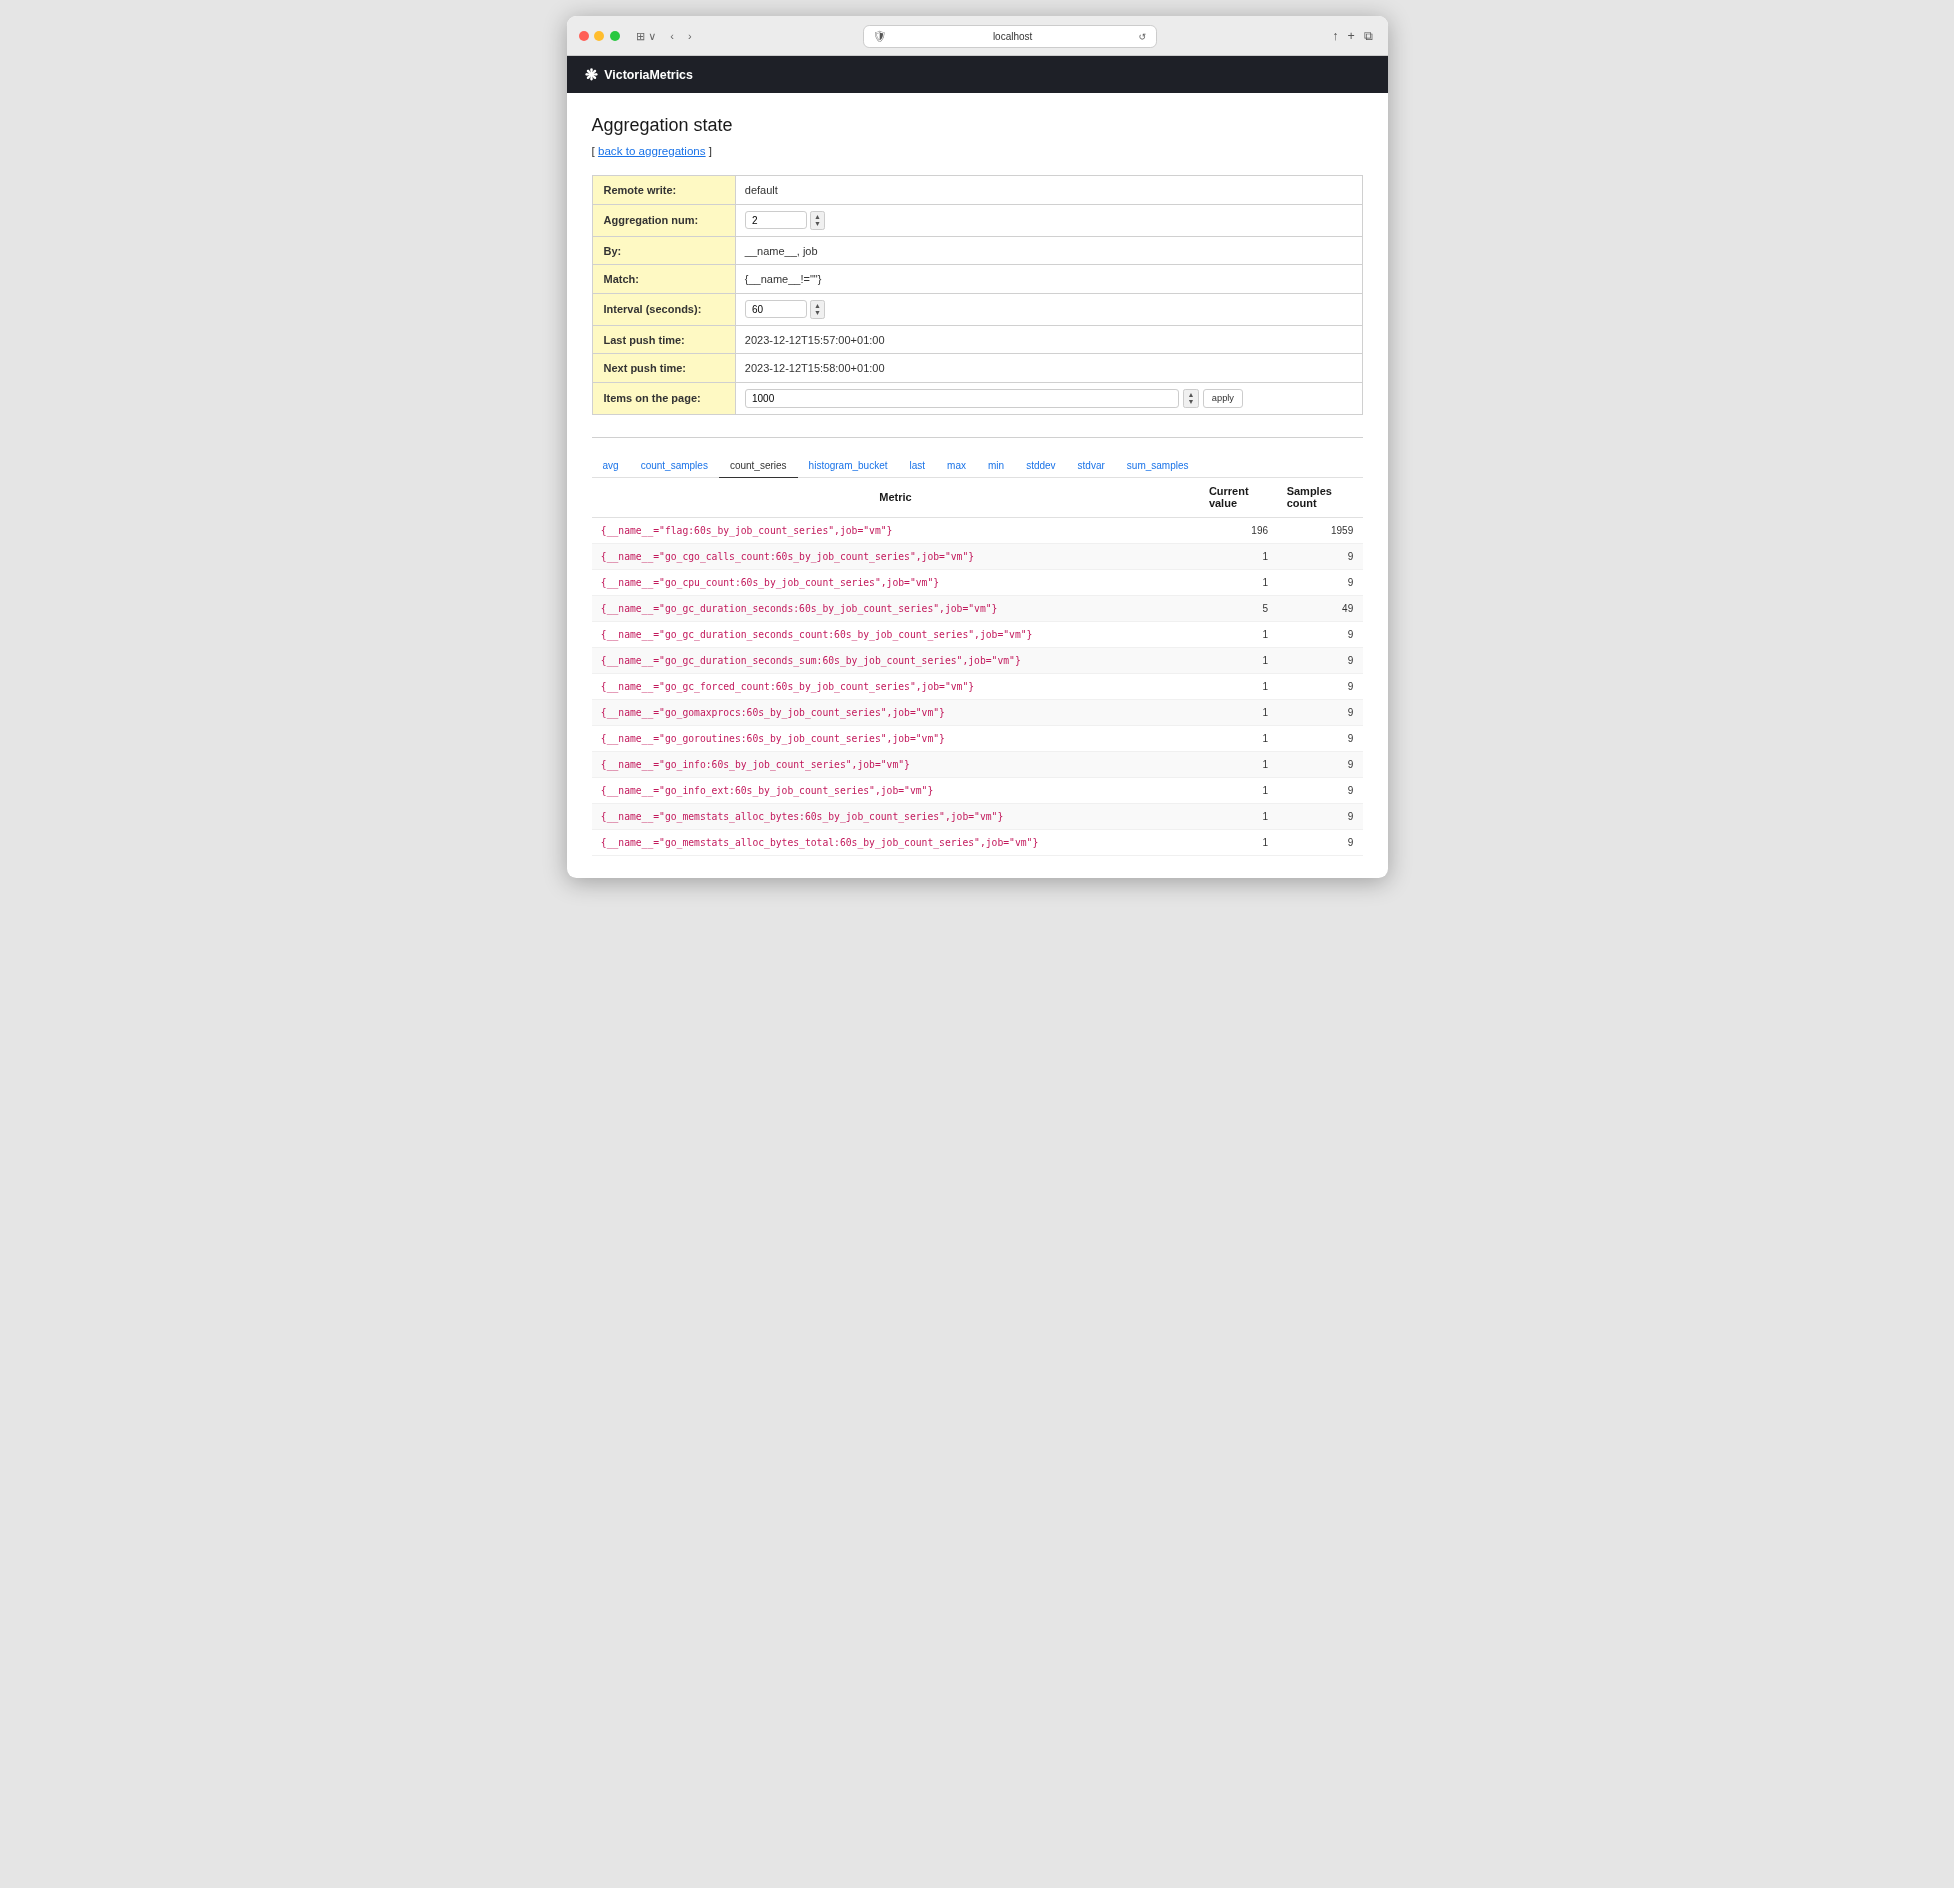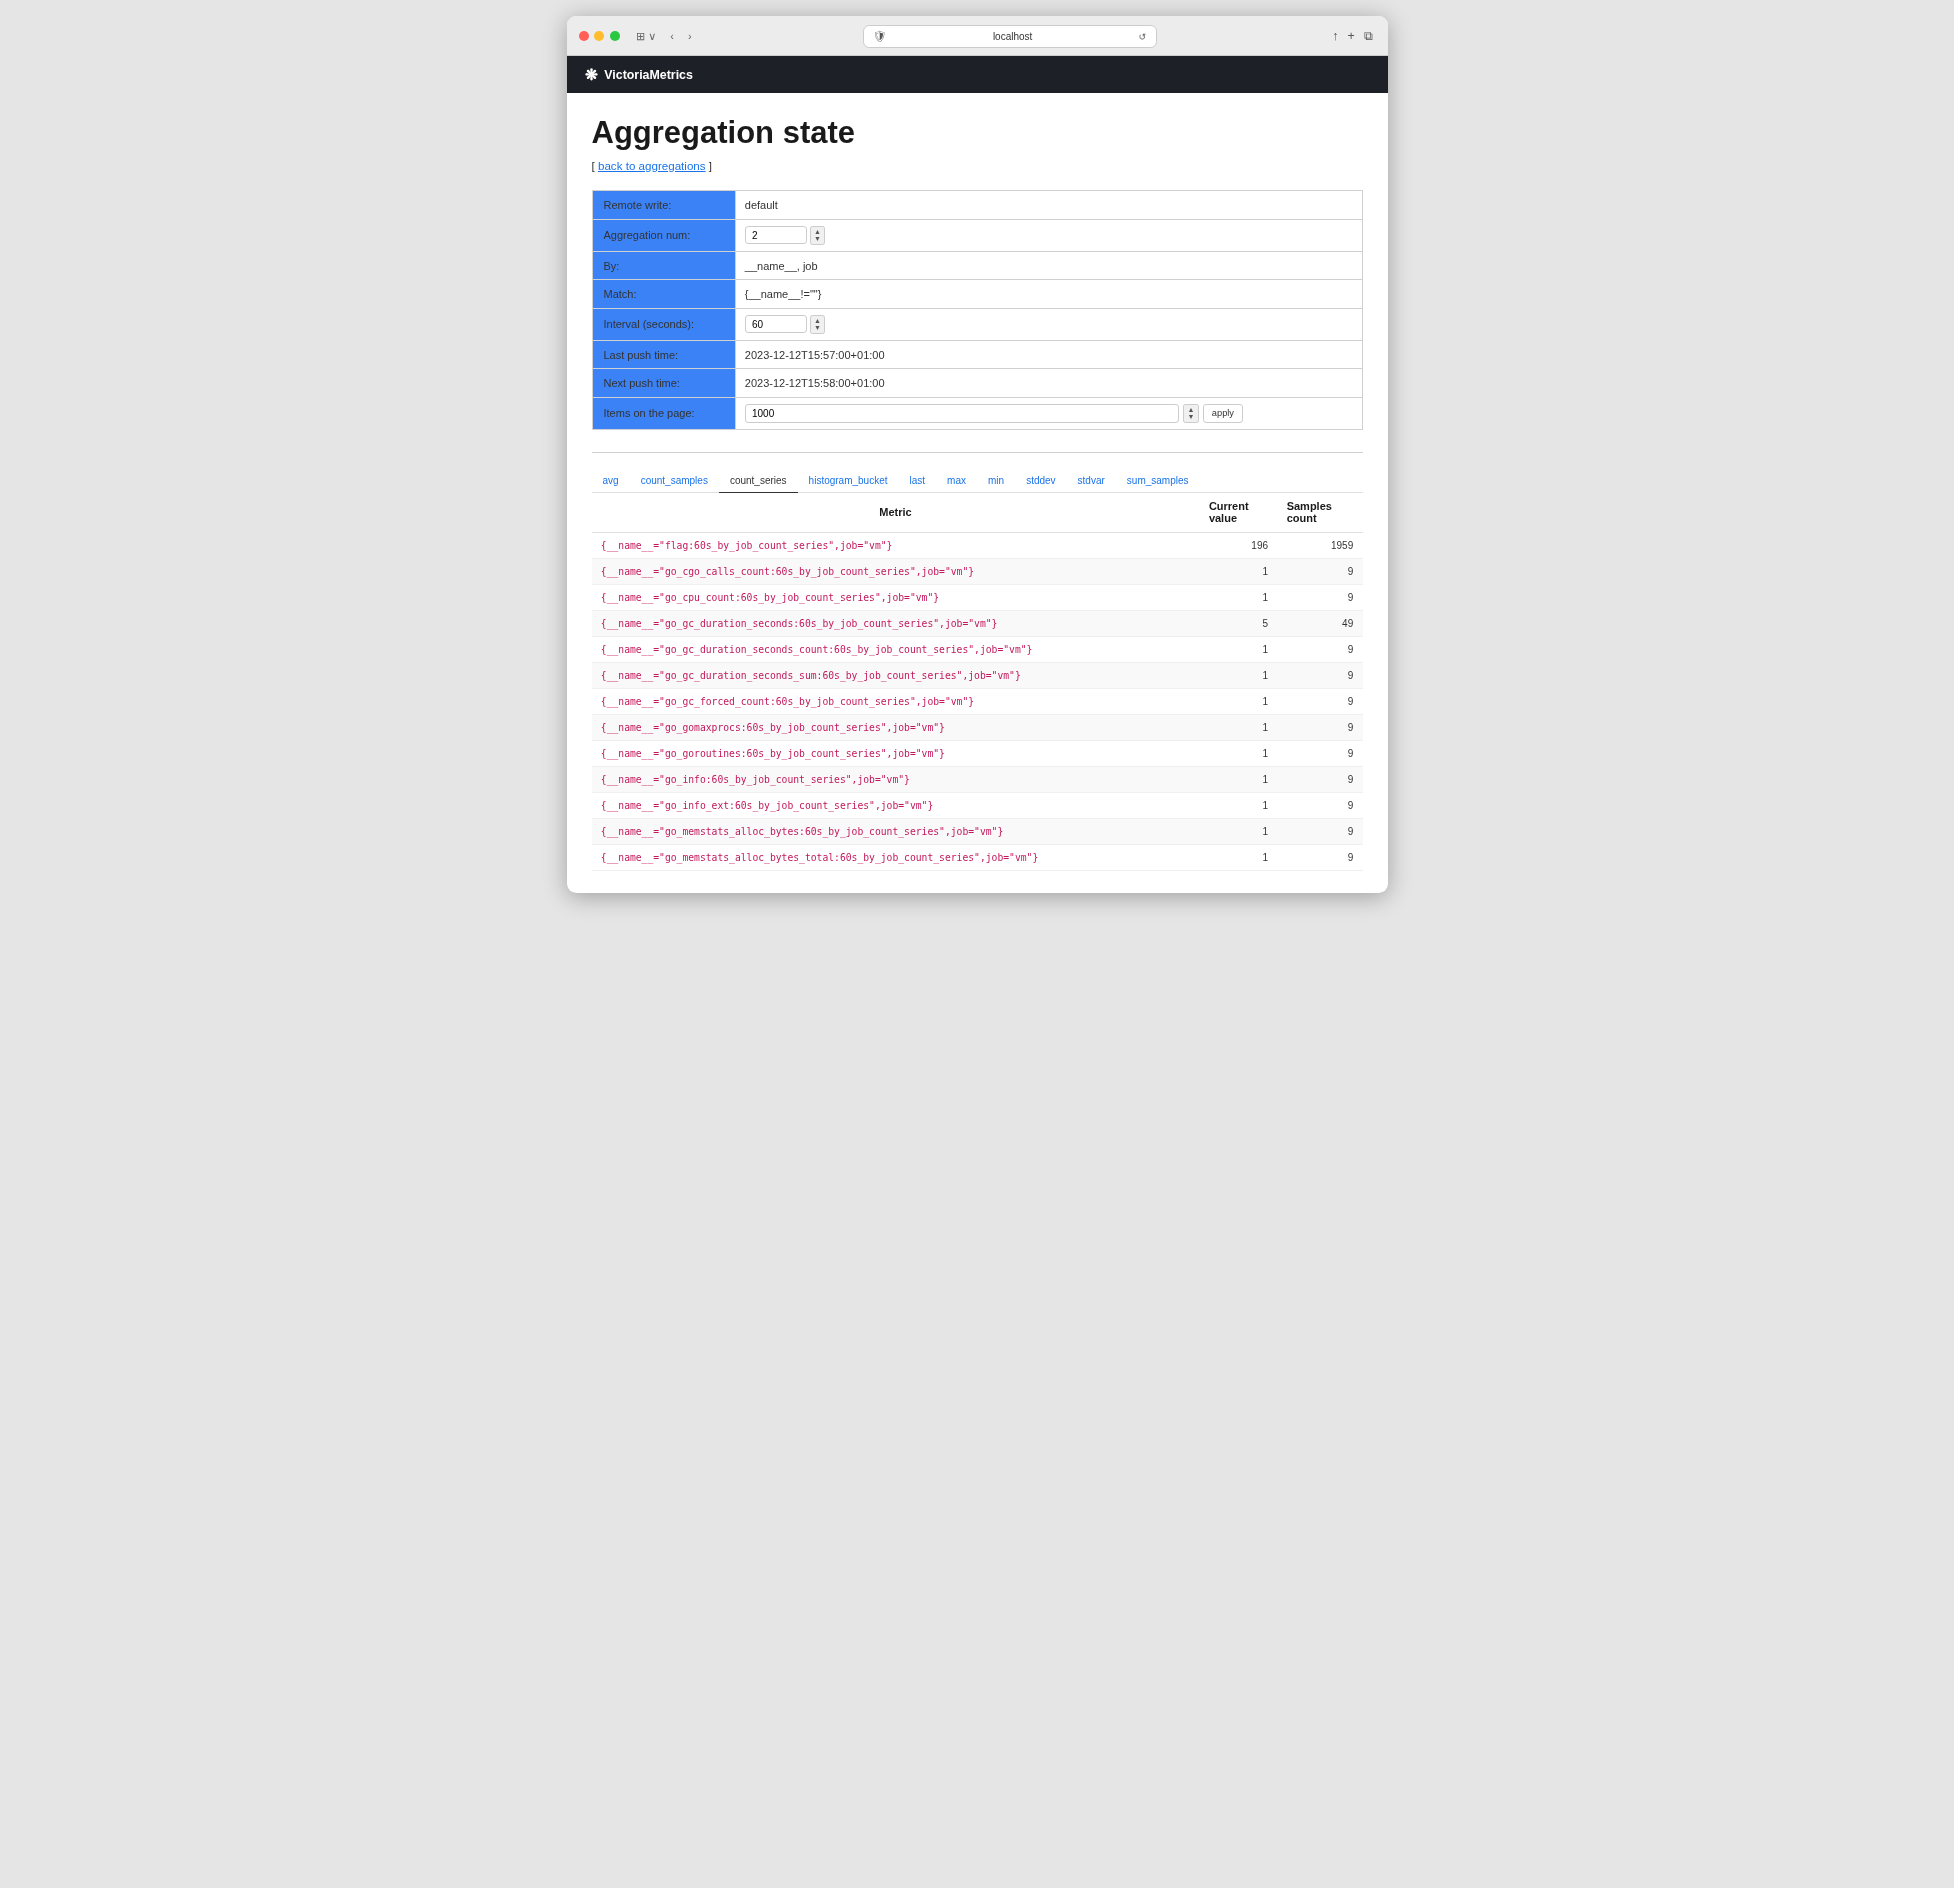--- a/index.html
+++ b/index.html
@@ -130,22 +130,22 @@
       color: #fff;
       font-size: 15.5px;
     }
 
     
     .page-content {
       padding: 22px 25px;
     }
 
     .page-title {
-      font-size: 31px;
-      font-weight: 700;
+      font-size: 18px;
+      font-weight: 400;
       color: #1a1a1a;
       margin-bottom: 7.7px;
     }
 
     .breadcrumb {
       font-size: 11.6px;
       color: #333;
       margin-bottom: 18.6px;
     }
 
@@ -165,23 +165,23 @@
 
     .info-table tr {
       border-bottom: 0.8px solid #d0d0d0;
     }
 
     .info-table tr:last-child {
       border-bottom: none;
     }
 
     .info-table td:first-child {
-      background: #3b82f6;
+      background: #fef9c3;
       padding: 7.7px 11px;
-      font-weight: 400;
+      font-weight: 700;
       color: #333;
       width: 143px;
       white-space: nowrap;
       border-right: 0.8px solid #d0d0d0;
     }
 
     .info-table td:last-child {
       padding: 6.2px 9.3px;
       color: #333;
       background: #fff;

